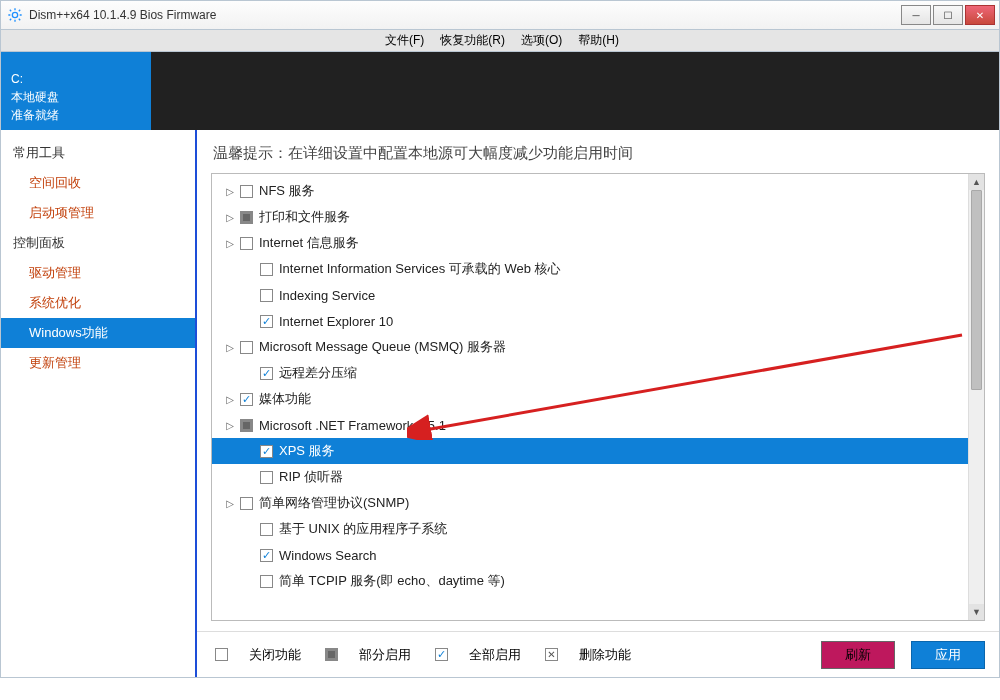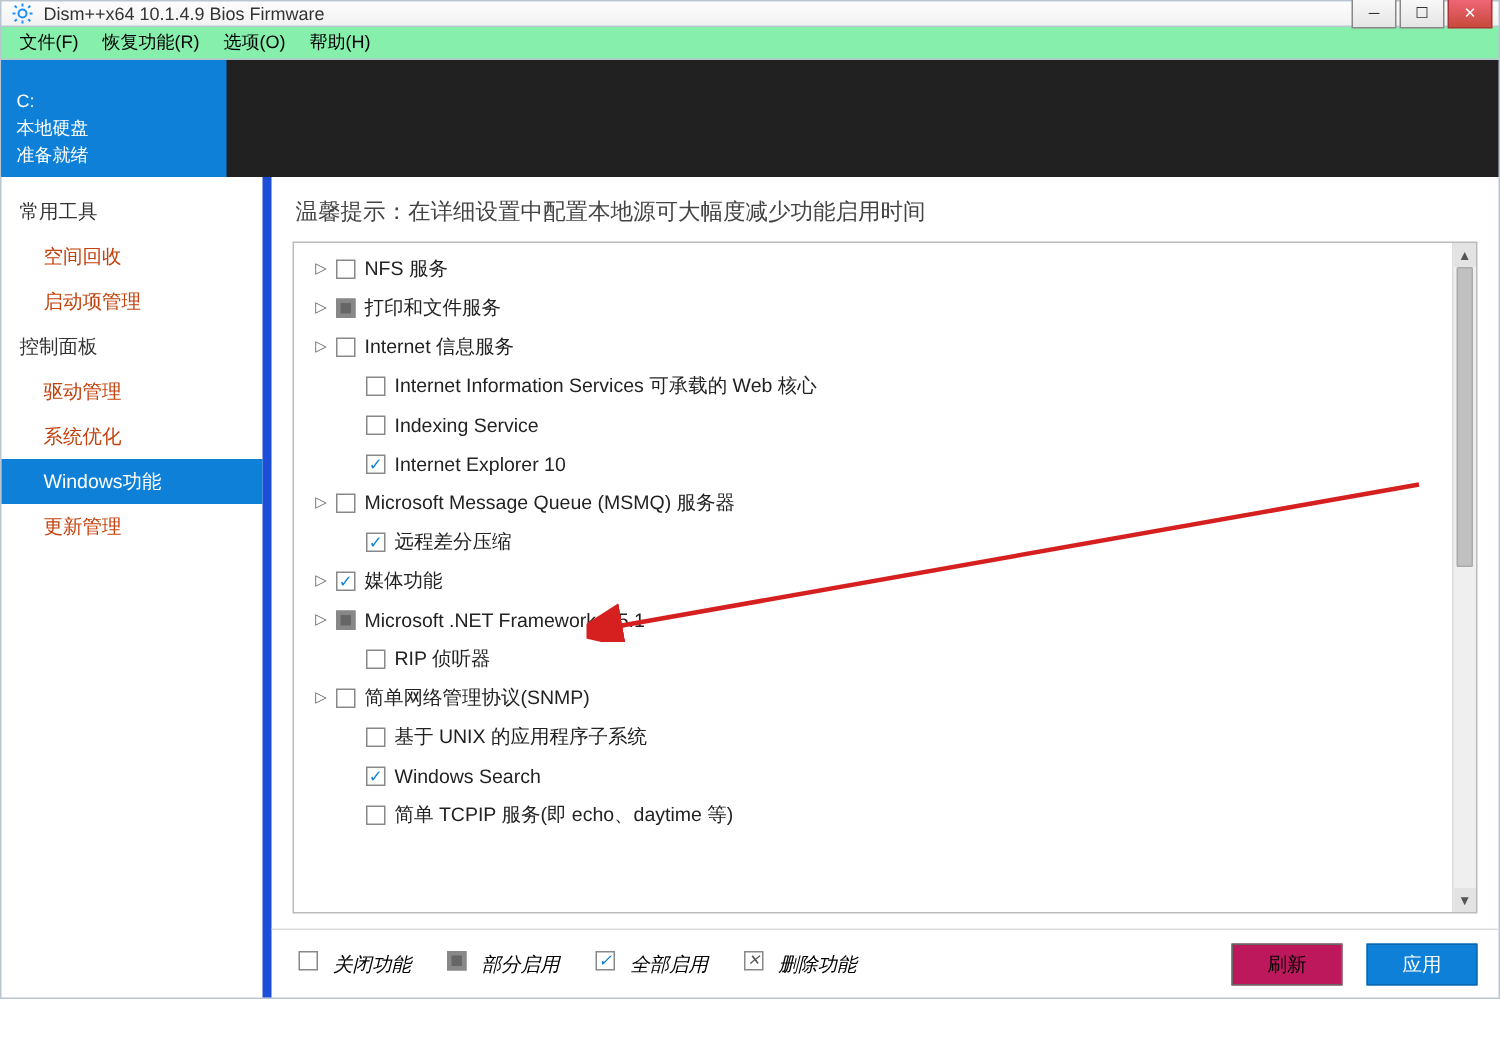--- a/index.html
+++ b/index.html
@@ -1,37 +1,37 @@
 <!DOCTYPE html>
 <html><head>
 <meta charset="utf-8">
 <style>
   * { box-sizing: border-box; margin: 0; padding: 0; font-family: "Microsoft YaHei", "Segoe UI", Tahoma, sans-serif; }
   body { background: #fff; width: 1000px; height: 700px; overflow: hidden; }
 
   
-  .titlebar { height: 18px; background: linear-gradient(#fdfdfd,#f2f2f2); border: 1px solid #b9c6d2; display: flex; align-items: center; padding: 0 4px 0 6px; }
+  .titlebar { height: 30px; background: linear-gradient(#fdfdfd,#f2f2f2); border: 1px solid #b9c6d2; display: flex; align-items: center; padding: 0 4px 0 6px; }
   .titlebar .icon { width: 16px; height: 16px; margin-right: 6px; color: #1e90ff; }
   .titlebar .title { font-size: 12px; color: #333; flex: 1; }
   .winbtns { display: flex; gap: 0; }
   .winbtn { width: 30px; height: 20px; border: 1px solid #888; background: linear-gradient(#f8f8f8,#e5e5e5); display:flex; align-items:center; justify-content:center; font-size:10px; color:#333; }
   .winbtn.close { background: linear-gradient(#e67,#c8493c); color:#fff; border-color:#a33; }
   .winbtn + .winbtn { margin-left: 2px; }
 
   
-  .menubar { height: 22px; background: #86efac; border: 1px solid #b9c6d2; border-top:none; display:flex; align-items:center; font-size:12px; padding-left:4px; }
+  .menubar { height: 22px; background: #e5e5e5; border: 1px solid #b9c6d2; border-top:none; display:flex; align-items:center; font-size:12px; padding-left:4px;justify-content:center; }
   .menubar span { padding: 2px 8px; cursor: default; }
 
   
   .driveheader { height: 78px; background: #212121; border-left:1px solid #b9c6d2; border-right:1px solid #b9c6d2; display:flex; }
   .drivecard { width: 150px; background: #0f80d7; color:#fff; font-size:12px; padding: 18px 10px 8px 10px; line-height: 18px; position:relative; }
 
   
   .main { display:flex; height: 548px; border:1px solid #b9c6d2; border-top:none; }
-  .sidebar { width: 180px; border-right: 6px solid #1d4ed8; padding: 8px 0; font-size: 13px; }
+  .sidebar { width: 196px; border-right: 2px solid #1d4ed8; padding: 8px 0; font-size: 13px; }
   .sidehdr { padding: 6px 12px; color:#333; }
   .sideitem { padding: 6px 12px 6px 28px; color:#c2410c; cursor:default; }
   .sideitem.selected { background:#0f80d7; color:#fff; }
 
   .content { flex:1; display:flex; flex-direction:column; position:relative; }
   .tip { font-size: 15px; color:#444; padding: 14px 16px 10px 16px; }
   .treewrap { flex:1; margin: 0 14px 10px 14px; border:1px solid #bbb; overflow:hidden; position:relative; background:#fff; }
   .tree { position:absolute; inset:0 16px 0 0; overflow-y:auto; padding:4px 0; }
   .scrollbar-fake { position:absolute; right:0; top:0; bottom:0; width:16px; background:#efefef; border-left:1px solid #ddd; }
   .sb-btn { height:16px; background:#e3e3e3; display:flex; align-items:center; justify-content:center; font-size:9px; color:#555; }
@@ -46,21 +46,21 @@
   .cbx.checked::after { content:"✓"; }
   .cbx.mixed { background:#888; }
   .cbx.mixed::after { content:""; display:block; width:7px; height:7px; background:#666; }
   .cbx.del { color:#555; }
   .cbx.del::after { content:"✕"; color:#555; font-size:10px; }
   .node .label {}
   .ind1 { padding-left: 6px; }
   .ind2 { padding-left: 26px; }
 
   .footer { height: 46px; border-top:1px solid #ddd; display:flex; align-items:center; padding: 0 14px; font-size:13px; gap: 6px; }
-  .legend { display:flex; align-items:flex-start; gap:4px; margin-right:14px;font-style:italic; }
+  .legend { display:flex; align-items:center; gap:15px; margin-right:14px; }
   .spacer { flex:1; }
   .btn { min-width:74px; height:28px; border:1px solid #666; background:#be185d; font-size:13px; display:flex; align-items:center; justify-content:center; cursor:default; }
   .btn.primary { background:#0f80d7; color:#fff; border-color:#0a66ad; }
 
   
   .arrow { position:absolute; pointer-events:none; }
 </style>
 </head>
 <body>
 
@@ -152,20 +152,25 @@
           <div class="node ind1">
             <span class="exp">▷</span>
             <span class="cbx checked"></span>
             <span class="label">媒体功能</span>
           </div>
           <div class="node ind1">
             <span class="exp">▷</span>
             <span class="cbx mixed"></span>
             <span class="label">Microsoft .NET Framework 3.5.1</span>
           </div>
+          <div class="node ind2 selected">
+            <span class="exp"></span>
+            <span class="cbx checked"></span>
+            <span class="label">XPS 服务</span>
+          </div>
           <div class="node ind2">
             <span class="exp"></span>
             <span class="cbx "></span>
             <span class="label">RIP 侦听器</span>
           </div>
           <div class="node ind1">
             <span class="exp">▷</span>
             <span class="cbx "></span>
             <span class="label">简单网络管理协议(SNMP)</span>
           </div>

